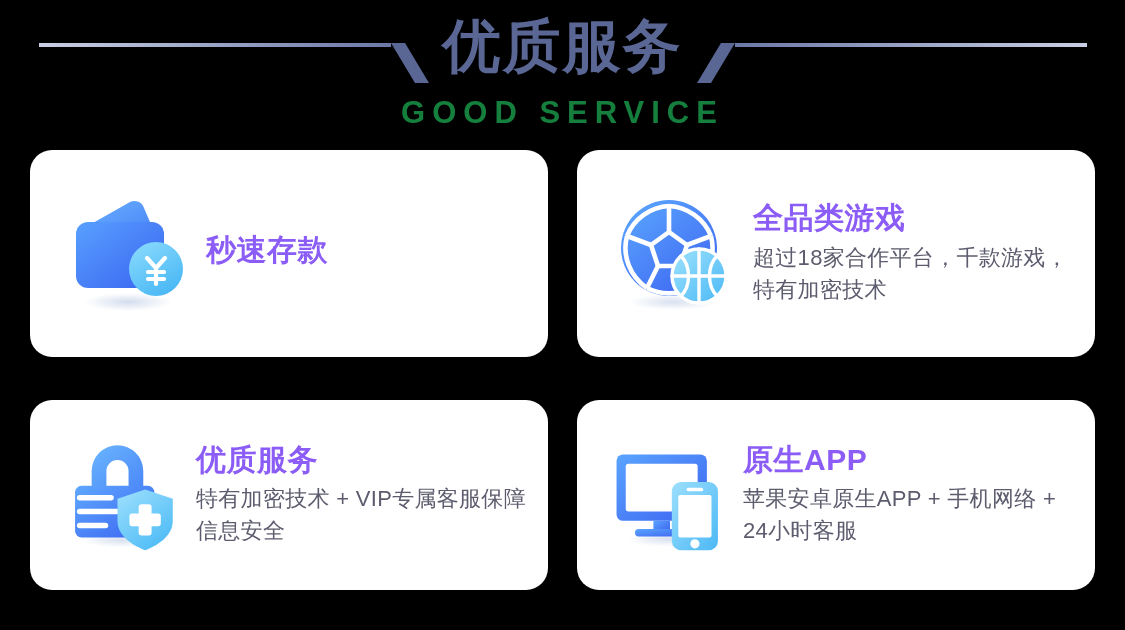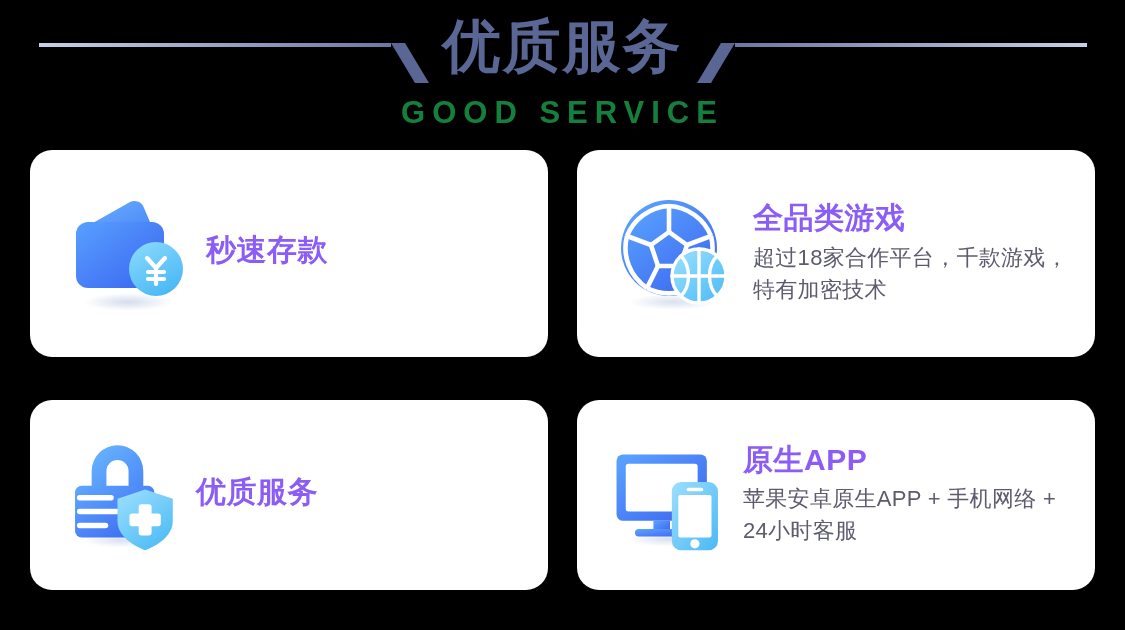--- a/index.html
+++ b/index.html
@@ -232,20 +232,21 @@
           </g>
           <path d="M88 58 L118 68 L118 92 C118 108 103 118 88 124 C73 118 58 108 58 92 L58 68 Z" fill="url(#shieldGrad)"></path>
           <g fill="#ffffff">
             <rect x="81" y="74" width="14" height="34" rx="3"></rect>
             <rect x="71" y="84" width="34" height="14" rx="3"></rect>
           </g>
         </svg>
       </div>
       <div class="card-text">
         <div class="card-title">优质服务</div>
+        <div class="card-sub">特有加密技术 + VIP专属客服保障信息安全</div>
       </div>
     </div>
 
     <div class="card row2">
       <div class="card-icon">
         <svg viewBox="0 0 128 128" aria-hidden="true">
           <defs>
             <linearGradient id="monGrad" x1="0" y1="0" x2="1" y2="1">
               <stop offset="0" stop-color="#5aa4ff"></stop>
               <stop offset="1" stop-color="#3d63f0"></stop>

